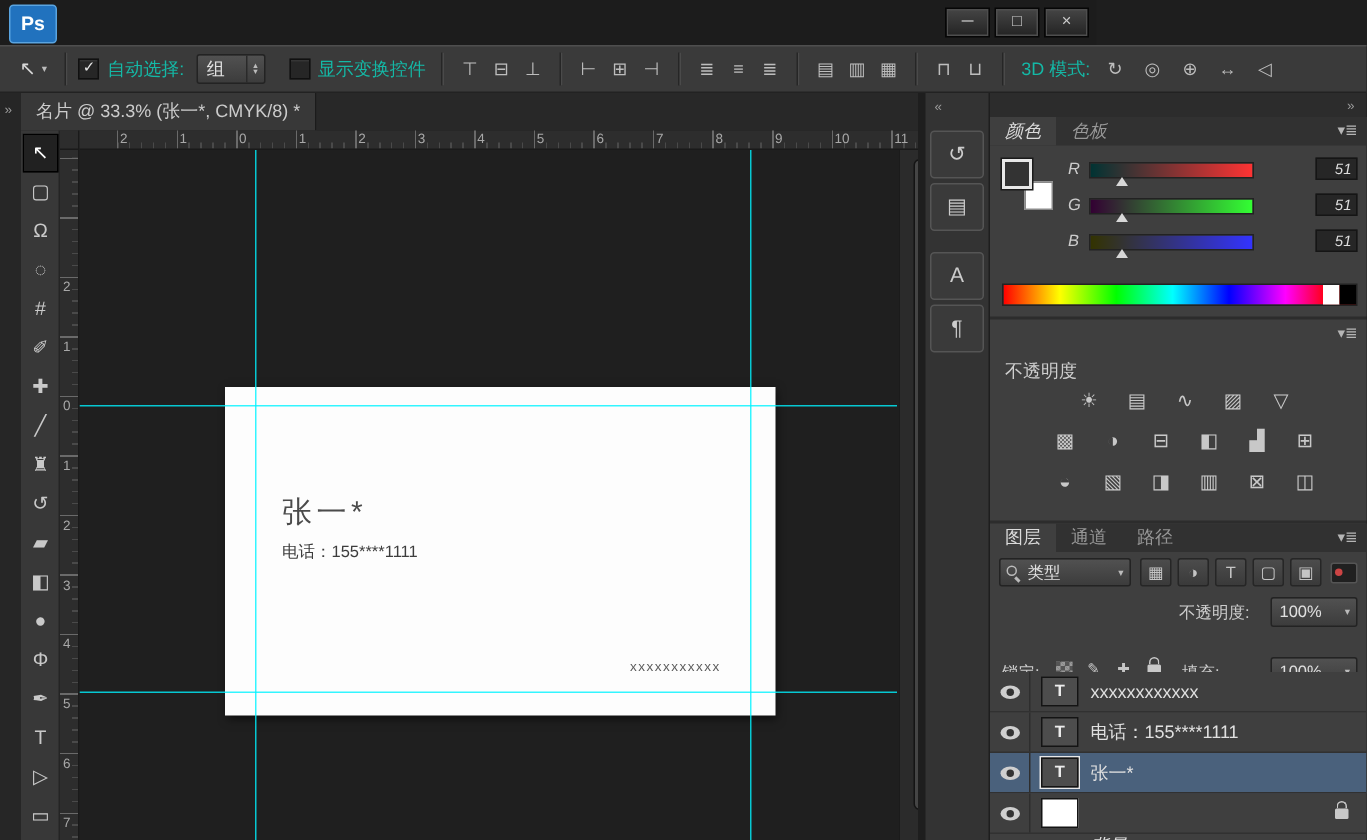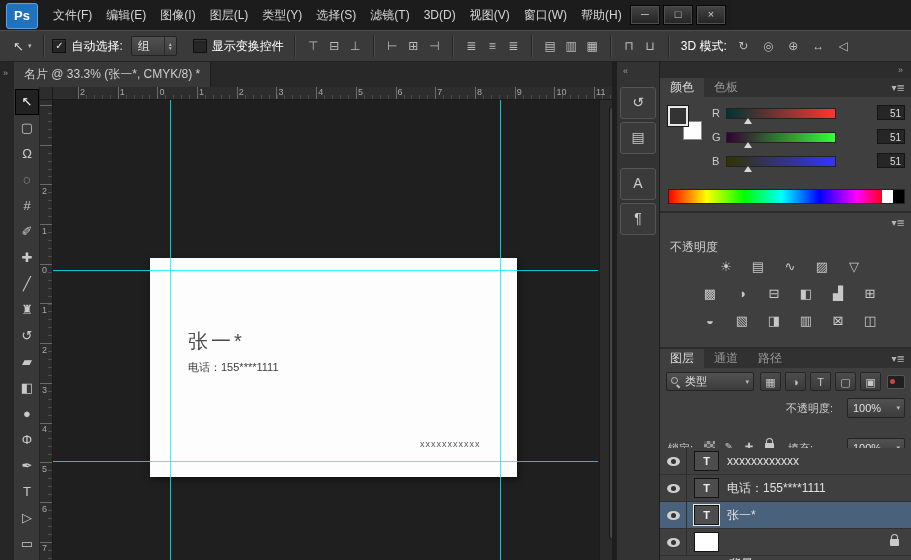--- a/index.html
+++ b/index.html
@@ -17,21 +17,21 @@
            box-shadow:inset 0 0 0 1px #4e4e4e;color:#ccc;font-size:11px;line-height:16px;text-align:center;}
   
   #optionsbar{position:absolute;left:0;top:30px;width:911px;height:32px;background:#3a3a3a;
               border-top:1px solid #4e4e4e;border-bottom:1px solid #222;box-sizing:border-box;
               display:flex;align-items:center;}
   .tool-preset{margin-left:8px;display:flex;align-items:center;gap:4px;padding:2px 5px;color:#d8d8d8;font-size:13px;}
   .caret{font-size:7px;color:#bbb;}
   .vsep{width:1px;height:22px;background:#262626;border-right:1px solid #4a4a4a;margin:0 7px;flex:none;}
   .cb{width:12px;height:12px;background:#262626;border:1px solid #101010;box-shadow:inset 0 1px 0 rgba(255,255,255,.07);
       font-size:10px;line-height:12px;text-align:center;color:#e8e8e8;margin-right:5px;flex:none;}
-  .ob-label{font-size:12px;color:#ffffff;margin-right:3px;white-space:nowrap;}
+  .ob-label{font-size:12px;color:#14b8a6;margin-right:3px;white-space:nowrap;}
   .dd{height:20px;background:linear-gradient(#515151,#3c3c3c);border:1px solid #232323;border-radius:2px;
       display:flex;align-items:center;justify-content:space-between;box-sizing:border-box;}
   .dd .dd-text{font-size:12px;padding-left:6px;color:#e0e0e0;white-space:nowrap;}
   .dd .dd-text.sm{font-size:11px;padding-left:5px;}
   .dd .caret{margin-right:4px;}
   .spin{width:11px;height:100%;border-left:1px solid #2a2a2a;display:flex;flex-direction:column;
         align-items:center;justify-content:center;font-size:5px;line-height:4px;color:#bbb;}
   #align-area{display:flex;align-items:center;}
   .icon-group{display:flex;}
   .icon-btn{width:21px;height:20px;font-size:12px;line-height:20px;text-align:center;color:#bdbdbd;}
@@ -79,21 +79,21 @@
   .strip-header{height:22px;}
   .strip-header span{position:absolute;left:6px;top:4px;font-size:9px;color:#9a9a9a;}
   .strip-btn{width:34px;height:30px;margin:3px auto 0;border:1px solid #555;border-radius:3px;background:#3a3a3a;
              color:#cccccc;font-size:14px;line-height:28px;text-align:center;}
   .strip-btn.gap{margin-top:14px;}
   
   #right-dock{position:absolute;left:660px;top:62px;width:251px;height:498px;background:#2c2c2c;}
   .dock-header{height:16px;position:relative;}
   .dock-chev{position:absolute;right:8px;top:3px;font-size:9px;color:#9a9a9a;}
   .panel{position:absolute;left:0;width:251px;background:#3f3f3f;overflow:hidden;}
-  #panel-color{top:16px;height:133px;}
+  #panel-color{top:16px;height:133px;font-style:italic;}
   #panel-adjust{top:151px;height:134px;}
   #panel-layers{top:287px;height:211px;}
   .ptabs{height:19px;background:#313131;display:flex;}
   .ptab{height:19px;line-height:19px;padding:0 10px;font-size:12px;color:#979797;}
   .ptab.active{background:#3f3f3f;color:#dadada;}
   .pmenu{position:absolute;right:6px;top:4px;font-size:10px;color:#b5b5b5;}
   
   #fgbg{position:absolute;left:8px;top:28px;width:40px;height:40px;}
   .chip-bg{position:absolute;left:15px;top:15px;width:17px;height:17px;background:#ffffff;border:1px solid #8a8a8a;}
   .chip-fg{position:absolute;left:0;top:0;width:16px;height:16px;background:#333333;border:2px solid #e8e8e8;
@@ -158,33 +158,20 @@
   .lname.it{font-style:italic;margin-top:44px;}
   .row-lock{margin-left:auto;margin-right:12px;flex:none;}
 </style>
 </head>
 <body>
 
 <div id="app">
 
   <header id="titlebar">
     <div id="logo">Ps</div>
-    <nav id="menus">
-        <span class="menu-item">文件(F)</span>
-        <span class="menu-item">编辑(E)</span>
-        <span class="menu-item">图像(I)</span>
-        <span class="menu-item">图层(L)</span>
-        <span class="menu-item">类型(Y)</span>
-        <span class="menu-item">选择(S)</span>
-        <span class="menu-item">滤镜(T)</span>
-        <span class="menu-item">3D(D)</span>
-        <span class="menu-item">视图(V)</span>
-        <span class="menu-item">窗口(W)</span>
-        <span class="menu-item">帮助(H)</span>
-      </nav>
     <div id="win-controls">
         <div class="win-btn">─</div>
         <div class="win-btn">□</div>
         <div class="win-btn">×</div>
       </div>
   </header>
 
   <div id="optionsbar">
     <div class="tool-preset">
       <span>↖</span>

